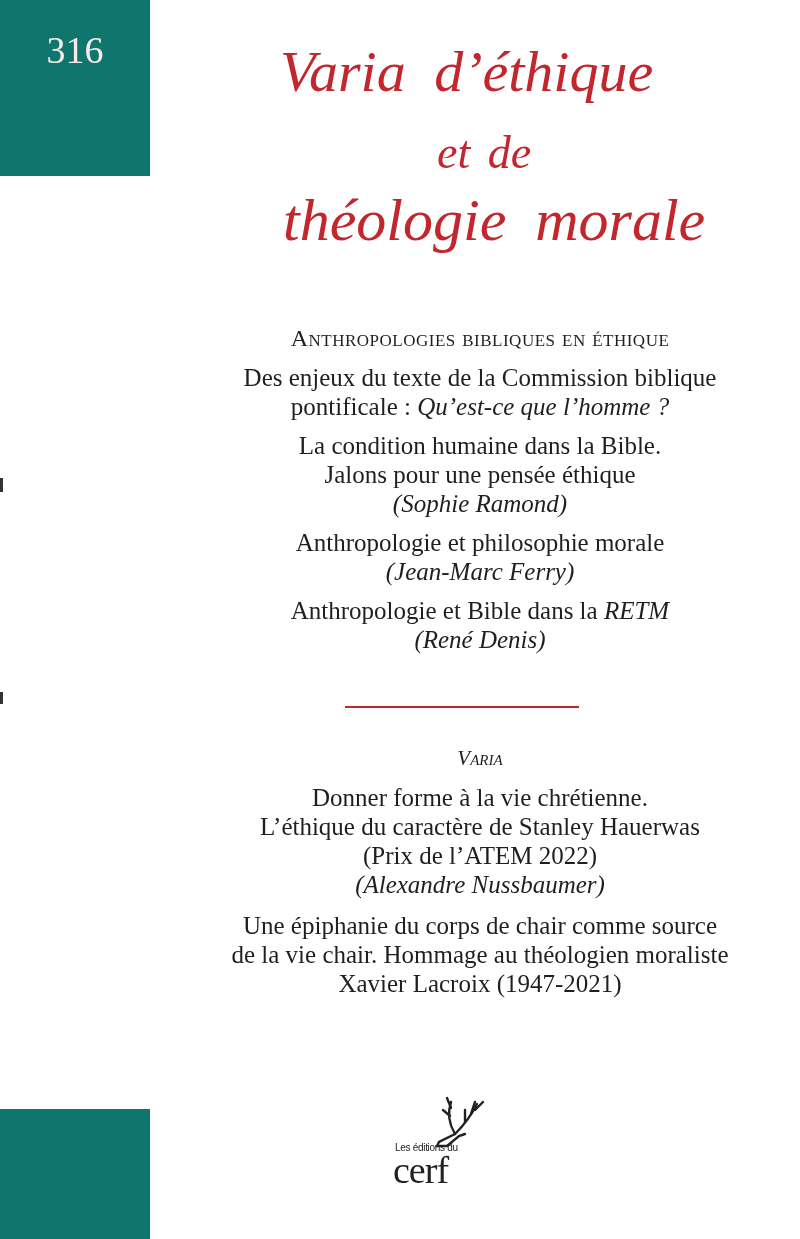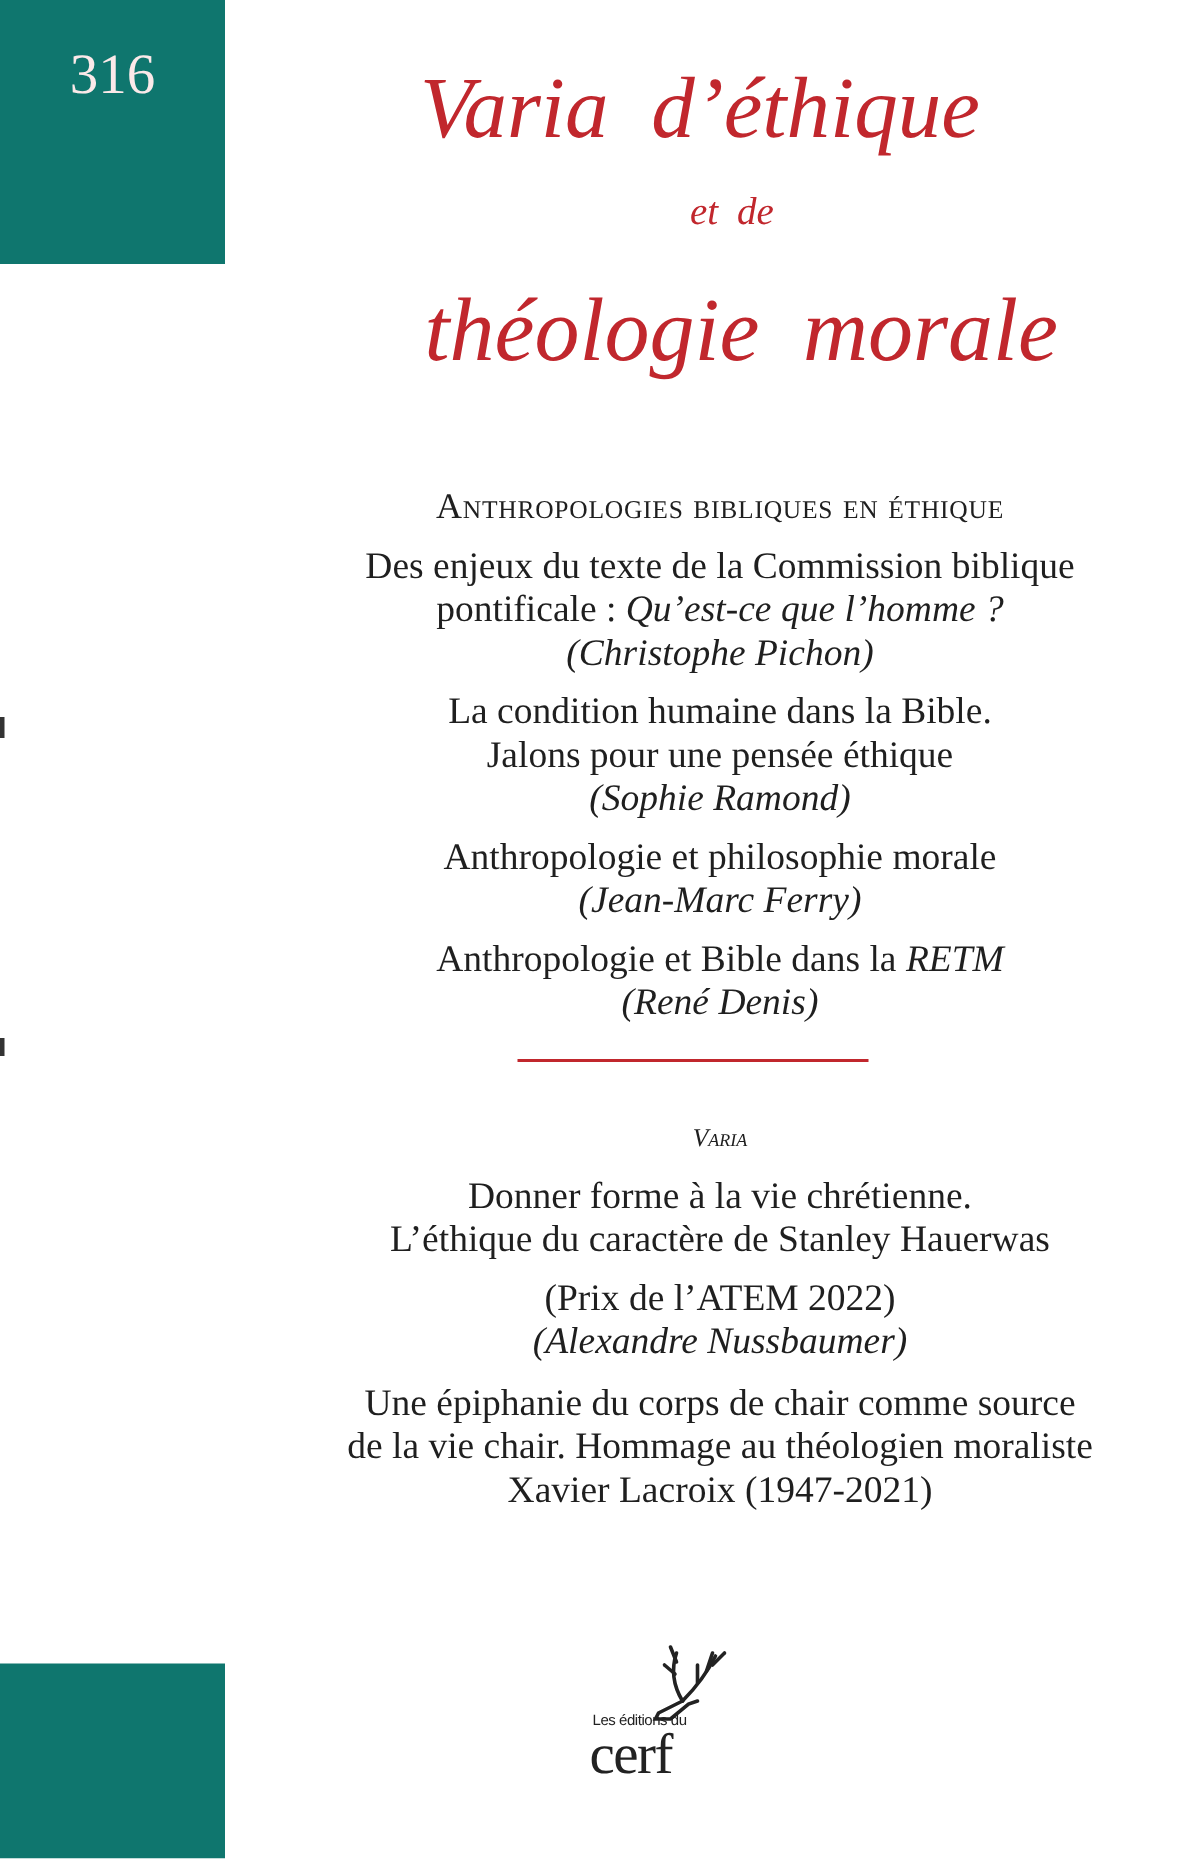--- a/index.html
+++ b/index.html
@@ -5,28 +5,28 @@
   html, body { margin:0; padding:0; }
   body { width:800px; height:1239px; background:#ffffff; position:relative; overflow:hidden;
          font-family:"Liberation Serif","DejaVu Serif",serif; color:#1f1f1f; }
   .red-block { position:absolute; left:0; width:150px; background:#0f766e; }
   #top-block { top:0; height:176px; }
   #bottom-block { top:1109px; height:130px; }
   #issue-number { position:absolute; left:0; top:28px; width:150px; text-align:center;
                   color:#fbe9e9; font-size:38px; letter-spacing:0px; }
   .title { position:absolute; color:#c1272d; font-style:italic; white-space:nowrap; }
   #title-line1 { left:280px; top:38px; font-size:58px; word-spacing:14px; }
-  #title-line2 { left:460px; top:126px; font-size:26px; word-spacing:6px; }
+  #title-line2 { left:437px; top:126px; font-size:46px; word-spacing:6px; }
   #title-line3 { left:283px; top:186px; font-size:60px; word-spacing:14px; }
   .toc { position:absolute; left:200px; width:560px; text-align:center; font-size:25px; line-height:29px; }
   .section-heading { font-size:24px; letter-spacing:0.5px; font-variant:small-caps; }
   .entry { margin-top:10px; }
   .author { font-style:italic; }
   #divider { position:absolute; left:345px; top:706px; width:234px; height:2px; background:#c1272d; }
-  #varia-heading { font-style:italic; font-variant:small-caps; font-size:17px; }
+  #varia-heading { font-style:italic; font-variant:small-caps; font-size:21px; }
   #logo { position:absolute; left:395px; top:1090px; width:120px; height:100px; }
   #logo-small { position:absolute; left:0px; top:52px; font-family:"Liberation Sans",sans-serif; font-size:10px;
                 color:#222; letter-spacing:-0.3px; white-space:nowrap; }
   #logo-cerf { position:absolute; left:-2px; top:58px; font-size:38px; color:#222; letter-spacing:-1px; }
   .edge-mark { position:absolute; left:0; width:3px; background:#333; }
 </style>
 </head>
 <body>
 
 <div class="red-block" id="top-block">
@@ -41,21 +41,20 @@
 <div class="edge-mark" style="top:692px;height:12px;"></div>
 
 <div class="toc" style="top:324px;">
   <div class="section-heading">Anthropologies bibliques en éthique</div>
 
   <div class="entry">
     <div>Des enjeux du texte de la Commission biblique</div>
     <div>
       <span>pontificale : </span><i>Qu’est-ce que l’homme ?</i>
     </div>
-    <div class="author">(Christophe Pichon)</div>
   </div>
 
   <div class="entry">
     <div>La condition humaine dans la Bible.</div>
     <div>Jalons pour une pensée éthique</div>
     <div class="author">(Sophie Ramond)</div>
   </div>
 
   <div class="entry">
     <div>Anthropologie et philosophie morale</div>
@@ -71,21 +70,21 @@
 </div>
 
 <div id="divider"></div>
 
 <div class="toc" style="top:744px;">
   <div id="varia-heading">Varia</div>
 
   <div class="entry">
     <div>Donner forme à la vie chrétienne.</div>
     <div>L’éthique du caractère de Stanley Hauerwas</div>
-    <div style="margin-top:10px;">(Prix de l’ATEM 2022)</div>
+    <div style="">(Prix de l’ATEM 2022)</div>
     <div class="author">(Alexandre Nussbaumer)</div>
   </div>
 
   <div class="entry" style="margin-top:12px;">
     <div>Une épiphanie du corps de chair comme source</div>
     <div>de la vie chair. Hommage au théologien moraliste</div>
     <div>Xavier Lacroix (1947-2021)</div>
   </div>
 </div>
 

